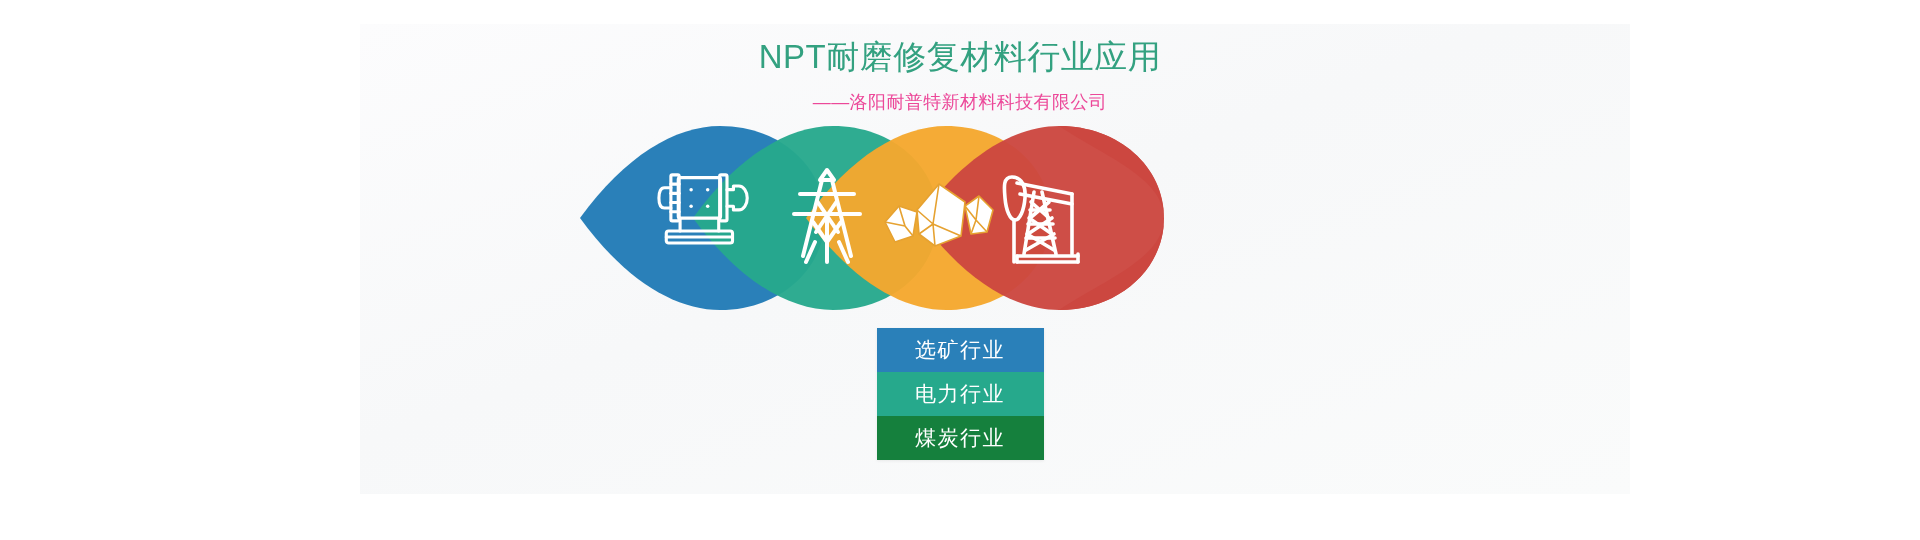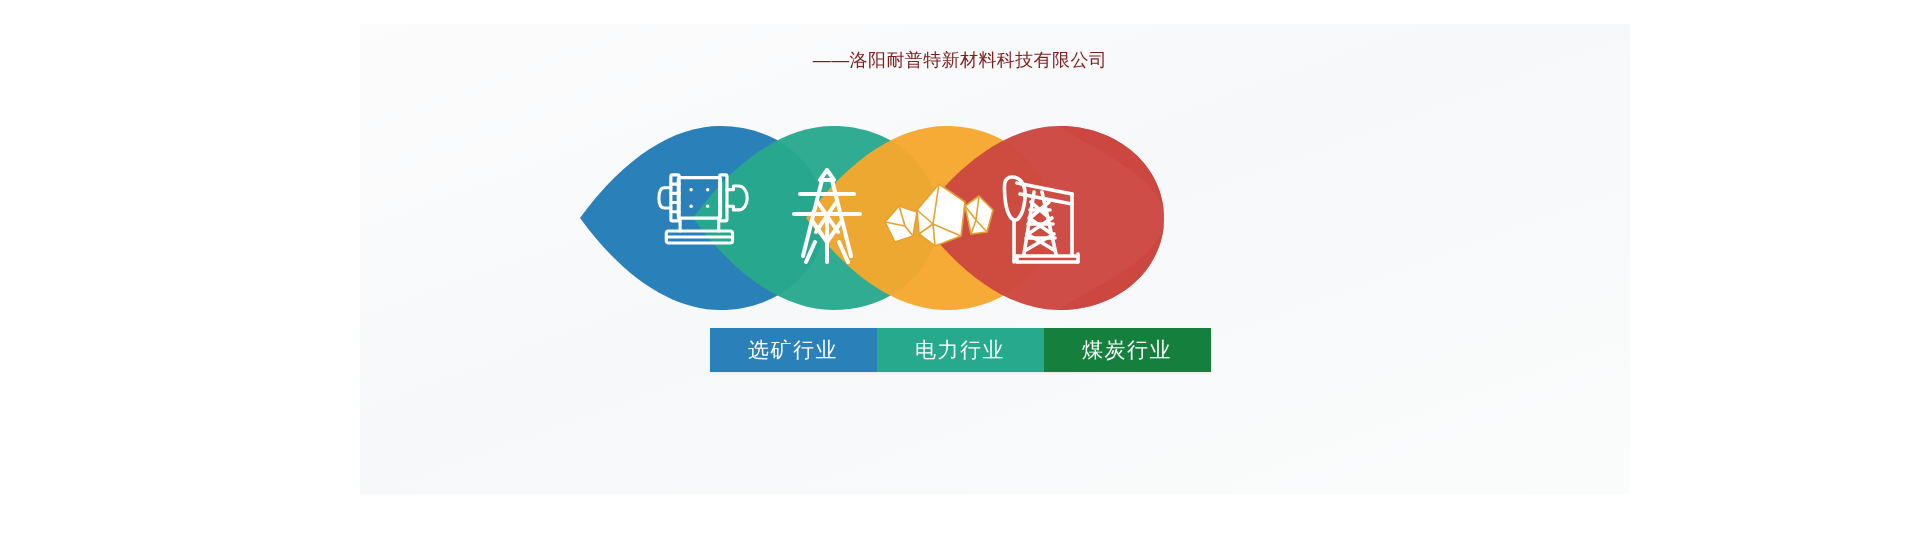--- a/index.html
+++ b/index.html
@@ -38,39 +38,40 @@
     position:absolute;left:0;top:118px;width:1920px;height:200px;
   }
   #petal-svg{display:block;margin:0 auto;}
 
   
   #label-bar{
     position:absolute;left:0;top:328px;width:1920px;
     display:flex;justify-content:center;
   }
   #label-bar-inner{
-    display:flex;box-shadow:0 1px 3px rgba(0,0,0,.07);
+    display:flex;box-shadow:0 1px 3px rgba(0,0,0,.07);flex-direction:column;
   }
   .label-cell{
     width:167px;height:44px;
     display:flex;align-items:center;justify-content:center;
     color:#ffffff;font-size:21px;letter-spacing:1.5px;
     font-family:"Liberation Sans","DejaVu Sans",sans-serif;
     user-select:none;
   }
 </style>
 </head>
 <body style="background: rgb(255, 255, 255);">
 
 <div id="backdrop"></div>
 
 <div id="stage">
 
   <div id="header">
-    <div id="page-subtitle" style="color: #7f1d1d;">——洛阳耐普特新材料科技有限公司</div>
+    <div id="page-title" style="color: rgb(51, 161, 128);">NPT耐磨修复材料行业应用</div>
+    <div id="page-subtitle" style="color: #ec4899;">——洛阳耐普特新材料科技有限公司</div>
   </div>
 
   <div id="petal-row">
     <svg id="petal-svg" width="760" height="200" viewBox="0 0 760 200">
       <defs>
 
         <clipPath id="clip-p0">
             <path d="M0,100 C40,40 80,10 110,10 C160,10 200,50 200,100 C200,150 160,190 110,190 C80,190 40,160 0,100 Z"></path>
           </clipPath>
         <clipPath id="clip-p1">

